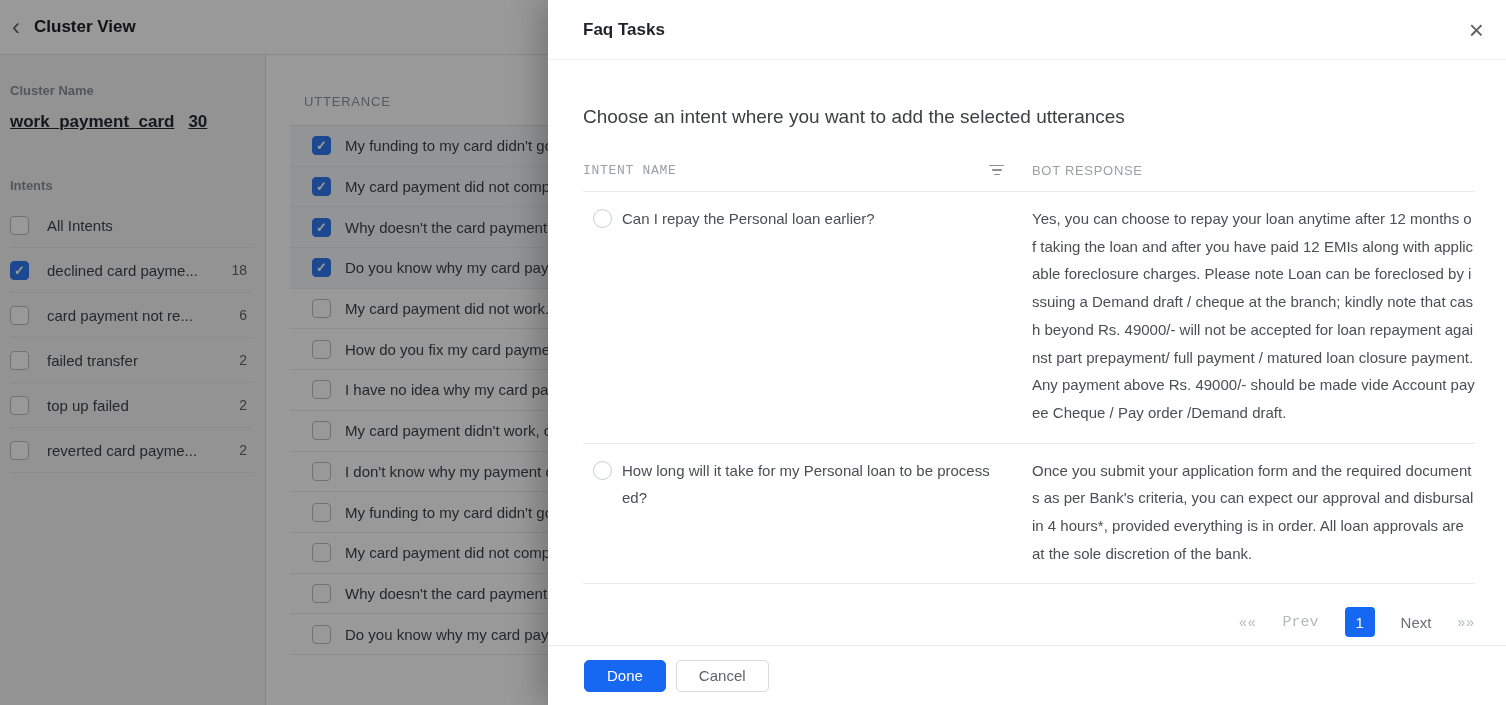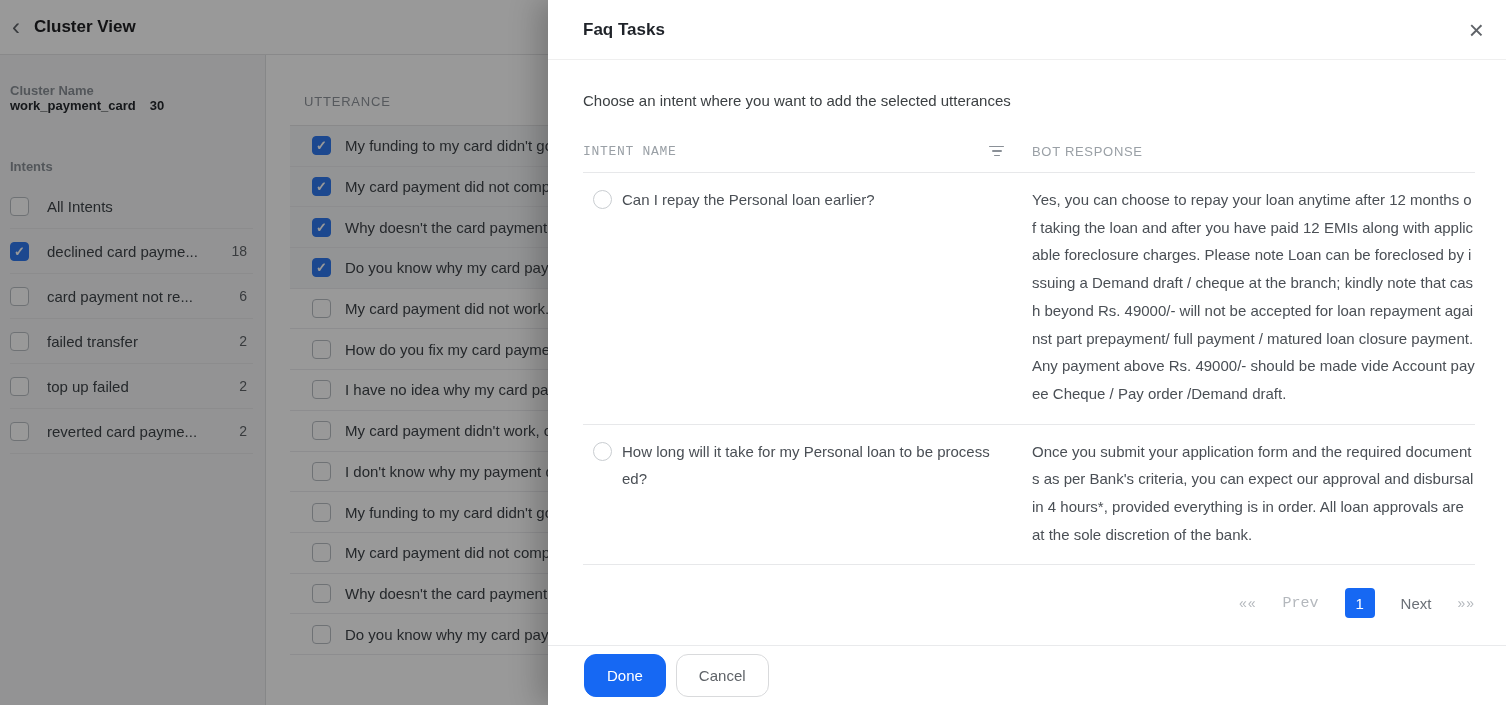--- a/index.html
+++ b/index.html
@@ -9,21 +9,21 @@
 
   
   .underlay { position:absolute; inset:0; background:#fff; }
   .topbar { height:55px; background:#fff; border-bottom:1px solid #e4e5e7; display:flex; align-items:center; padding-left:12px; }
   .back-chevron { font-size:24px; color:#5f6368; line-height:1; margin-right:14px; font-weight:400; cursor:pointer; }
   .topbar-title { font-size:17px; font-weight:700; color:#202124; }
 
   .body-row { display:flex; height:650px; }
   .sidebar { width:266px; background:#f5f6f7; border-right:1px solid #dfe1e3; padding:0 12px 0 10px; }
   .cluster-label { margin-top:28px; font-size:13px; color:#8a9097; font-weight:600; }
-  .cluster-name-row { font-size:13px; font-weight:700; color:#25282d; display:flex; }
+  .cluster-name-row { margin-top:14px; font-size:17px; font-weight:700; color:#25282d; display:flex;text-decoration:underline; }
   .cluster-count { margin-left:14px; }
   .intents-label { margin-top:46px; font-size:13px; color:#8a9097; font-weight:600; }
   .intent-list { margin-top:10px; }
   .intent-row { height:45px; display:flex; align-items:center; border-bottom:1px solid #e9eaeb; cursor:pointer; }
   .intent-row:first-child { border-bottom:1px solid #e9eaeb; }
   .intent-label { margin-left:18px; font-size:15px; color:#3f4449; flex:1; white-space:nowrap; overflow:hidden; }
   .intent-count { font-size:14px; color:#5f6368; margin-right:6px; }
 
   .checkbox { width:19px; height:19px; border:1.5px solid #b9bec4; border-radius:4px; background:#fff; flex:0 0 auto; display:flex; align-items:center; justify-content:center; }
   [data-checked="true"] .checkbox, .checkbox[data-checked="true"] { background:#2f78ee; border-color:#2f78ee; }
@@ -40,21 +40,21 @@
   
   .dim { position:absolute; inset:0; background:rgba(0,0,0,0.40); }
 
   
   .drawer { position:absolute; top:0; left:548px; width:958px; height:705px; background:#fff; box-shadow:-10px 0 28px rgba(0,0,0,0.22); }
   .drawer-header { height:60px; display:flex; align-items:center; justify-content:space-between; padding:0 22px 0 35px; border-bottom:1px solid #efefef; }
   .drawer-title { font-size:17px; font-weight:700; color:#1f2329; }
   .close-x { font-size:26px; color:#5f6368; line-height:1; cursor:pointer; font-weight:300; }
 
   .drawer-body { padding:0 31px 0 35px; }
-  .instruction { margin-top:32px; font-size:15px; color:#3c4043; }
+  .instruction { margin-top:46px; font-size:19px; color:#3c4043; }
 
   .faq-table { margin-top:33px; width:892px; }
   .faq-head { display:flex; align-items:center; padding-bottom:12px; border-bottom:1px solid #e7e8ea; }
   .col-intent { width:449px;font-family:Liberation Mono, monospace; }
   .col-bot { width:443px; }
   .head-label { font-size:13px; color:#9aa0a6; letter-spacing:0.7px; font-weight:400; }
   .head-intent { display:flex; align-items:center; justify-content:space-between; padding-right:26px; }
   .filter-icon { display:inline-flex; flex-direction:column; align-items:center; gap:3px; cursor:pointer; padding:2px; }
   .filter-icon i { display:block; height:1.6px; background:#8a9097; border-radius:1px; }
   .filter-icon i:nth-child(1){ width:15px; } .filter-icon i:nth-child(2){ width:10px; } .filter-icon i:nth-child(3){ width:6px; }
@@ -65,21 +65,21 @@
   .faq-intent-text { margin-left:10px; font-size:15px; color:#4a4f55; line-height:27.5px; max-width:372px; word-break:break-all; }
   .faq-bot-text { width:443px; font-size:15px; color:#4a4f55; line-height:27.7px; word-break:break-all; }
 
   .pagination { margin-top:23px; display:flex; align-items:center; justify-content:flex-end; gap:26px; width:892px; }
   .pg-arrow { font-size:14px; color:#b4b8bd; cursor:pointer; letter-spacing:1px; }
   .pg-prev { font-size:15px; color:#b4b8bd; cursor:pointer;font-family:Liberation Mono, monospace; }
   .pg-next { font-size:15px; color:#6b7077; cursor:pointer; }
   .pg-current { width:30px; height:30px; border-radius:4px; background:#1668f3; color:#fff; font-size:15px; display:flex; align-items:center; justify-content:center; cursor:pointer; }
 
   .drawer-footer { position:absolute; left:0; right:0; bottom:0; height:60px; border-top:1px solid #e9eaec; display:flex; align-items:center; padding-left:36px; gap:10px; background:#fff; }
-  .btn { font-size:15px; border-radius:12px; height:43px; padding:0 22px; cursor:pointer; display:flex; align-items:center; justify-content:center; }
+  .btn { font-size:15px; border-radius:5px; height:32px; padding:0 22px; cursor:pointer; display:flex; align-items:center; justify-content:center; }
   .btn-done { background:#1668f3; color:#fff; border:1px solid #1668f3; }
   .btn-cancel { background:#fff; color:#5f6368; border:1px solid #d9dadc; }
 </style>
 </head>
 <body>
 
 <div class="screen">
 
   <div class="underlay">
     <div class="topbar">

